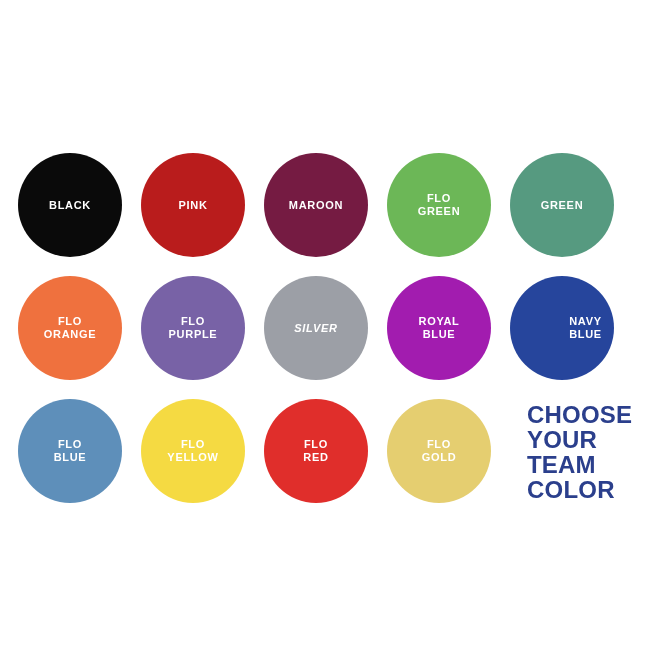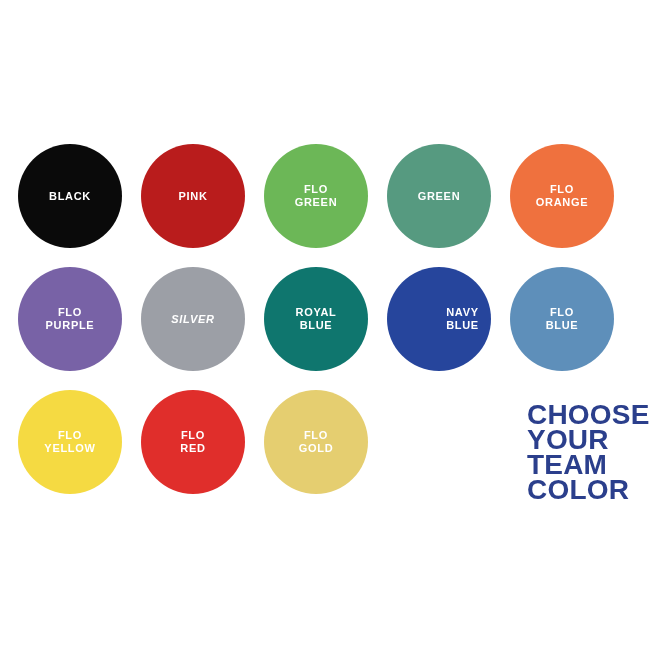--- a/index.html
+++ b/index.html
@@ -17,21 +17,21 @@
   #swatch-board {
     position: relative;
     width: 650px;
     height: 650px;
     background: #ffffff;
   }
 
   .swatch-grid {
     position: absolute;
     left: 18px;
-    top: 144px;
+    top: 153px;
     width: 614px;
     display: grid;
     grid-template-columns: repeat(5, 104px);
     grid-template-rows: repeat(3, 104px);
     column-gap: 21px;
     row-gap: 28px;
     gap: 19px;
   }
 
   .swatch {
@@ -57,21 +57,21 @@
     user-select: none;
   }
 
   .tagline {
     position: absolute;
     left: 527px;
     top: 402px;
     width: 120px;
     font-family: "Liberation Sans", sans-serif;
     font-weight: bold;
-    font-size: 28px;
+    font-size: 24px;
     line-height: 25px;
     letter-spacing: 0.2px;
     text-transform: uppercase;
     text-align: left;
     white-space: pre-line;
     color: #2B3F8C;
     user-select: none;
   }
 </style>
 </head>
@@ -79,39 +79,42 @@
 
 <div id="swatch-board" style="background: rgb(255, 255, 255);">
 
   <div class="swatch-grid">
       <div class="swatch" style="background: rgb(10, 10, 10);">
         <span class="swatch-label" style="color: rgb(255, 255, 255);">BLACK</span>
       </div>
       <div class="swatch" style="background: #b91c1c;">
         <span class="swatch-label" style="color: rgb(255, 255, 255);">PINK</span>
       </div>
+      <div class="swatch" style="background: rgb(117, 27, 66);">
+        <span class="swatch-label" style="color: rgb(255, 255, 255);">MAROON</span>
+      </div>
       <div class="swatch" style="background: rgb(108, 183, 87);">
         <span class="swatch-label" style="color: rgb(255, 255, 255);">FLO
 GREEN</span>
       </div>
       <div class="swatch" style="background: rgb(86, 154, 128);">
         <span class="swatch-label" style="color: rgb(255, 255, 255);">GREEN</span>
       </div>
       <div class="swatch" style="background: rgb(239, 113, 62);">
         <span class="swatch-label" style="color: rgb(255, 255, 255);">FLO
 ORANGE</span>
       </div>
       <div class="swatch" style="background: rgb(120, 98, 166);">
         <span class="swatch-label" style="color: rgb(255, 255, 255);">FLO
 PURPLE</span>
       </div>
       <div class="swatch" style="background: rgb(156, 159, 166);">
         <span class="swatch-label" style="color: rgb(255, 255, 255); font-style: italic;">SILVER</span>
       </div>
-      <div class="swatch" style="background: #0f766e;">
+      <div class="swatch" style="background: #a21caf;">
         <span class="swatch-label" style="color: rgb(255, 255, 255);">ROYAL
 BLUE</span>
       </div>
       <div class="swatch" style="background: rgb(38, 69, 156);">
         <span class="swatch-label" style="color: rgb(255, 255, 255); margin-left: 47px;">NAVY
 BLUE</span>
       </div>
       <div class="swatch" style="background: rgb(94, 143, 186);">
         <span class="swatch-label" style="color: rgb(255, 255, 255);">FLO
 BLUE</span>

